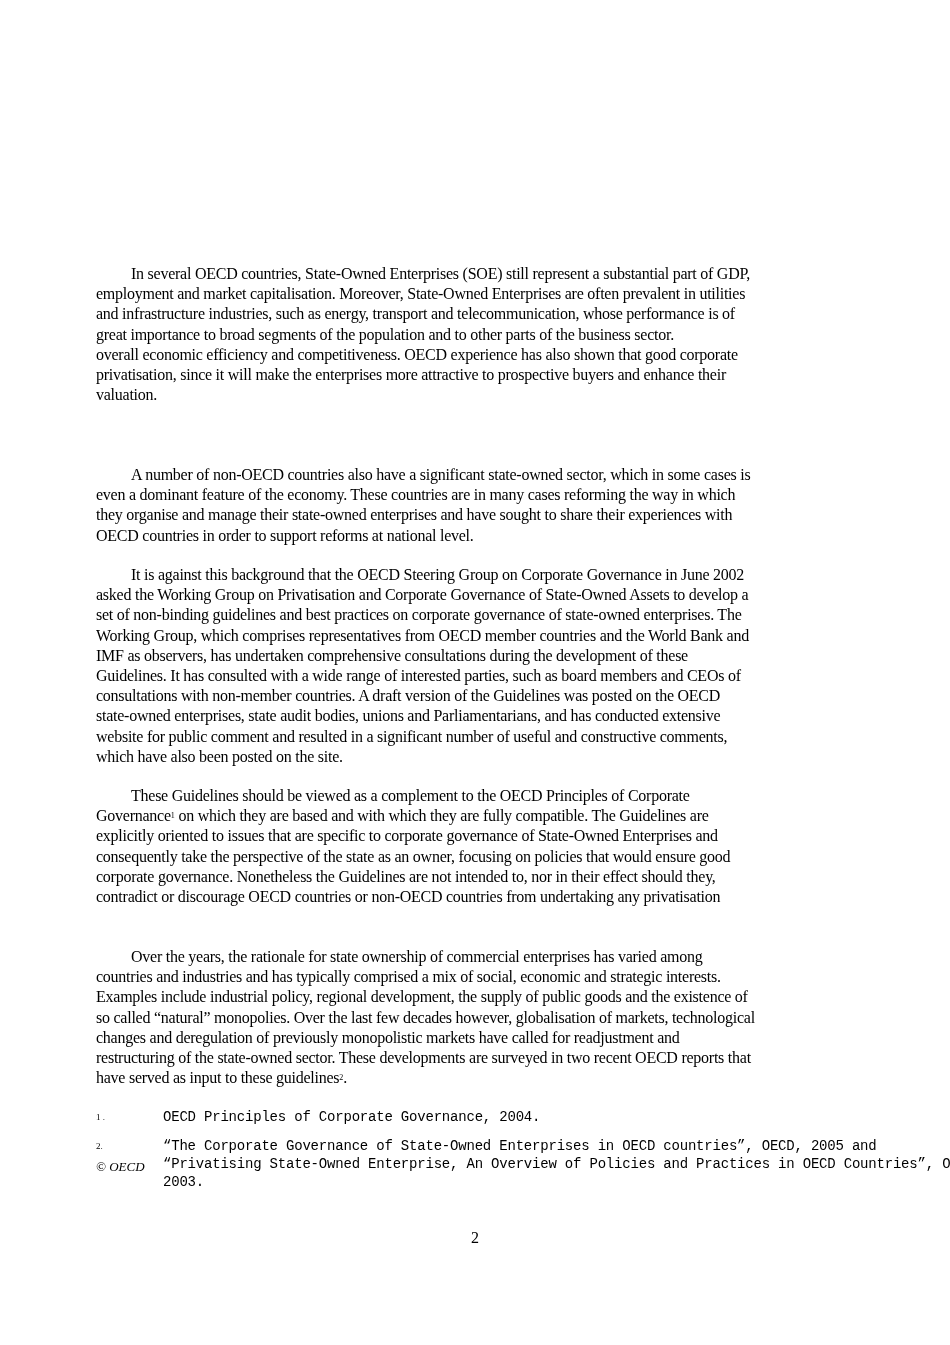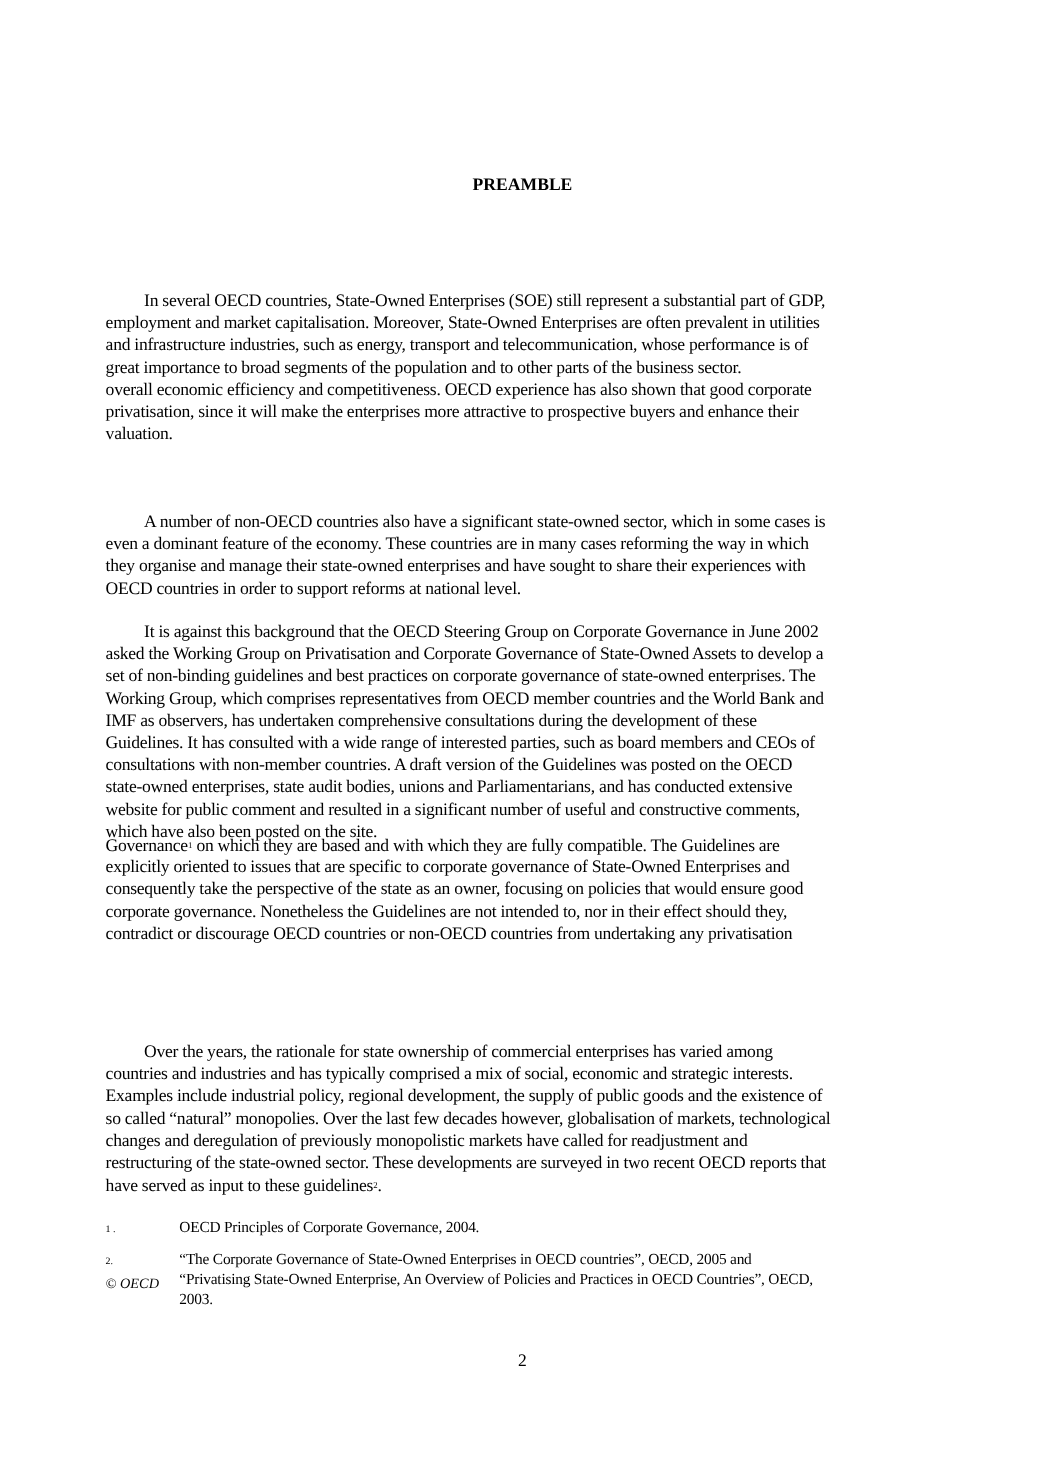--- a/index.html
+++ b/index.html
@@ -13,30 +13,29 @@
   .para { position: absolute; left: 96px; width: 770px; }
   .line {
     font-size: 16px; line-height: 20.2px; height: 20.2px; white-space: nowrap;
     letter-spacing: -0.25px; transform-origin: left center;
   }
   .line.first { padding-left: 35px; margin-top: 27px; }
   sup.fn { font-size: 8px; vertical-align: 3px; letter-spacing: 0; }
   .footnote { position: absolute; left: 96px; width: 770px; }
   .fn-num { position: absolute; left: 0; font-size: 9px; line-height: 18px; }
   .fn-text { position: absolute; left: 67px; width: 700px; font-size: 14px; line-height: 18px; letter-spacing: -0.2px; }
-  .fn-text .l { white-space: nowrap; height: 18px; }
+  .fn-text .l { white-space: nowrap; height: 18px; font-family: Liberation Mono, monospace; }
   .footer-left { position: absolute; left: 96px; top: 1159px; font-size: 13px; line-height: 16px; font-style: italic; }
   .footer-center { position: absolute; left: 0; width: 950px; text-align: center; top: 1228px; font-size: 16px; line-height: 20px; }
 </style>
 </head>
 <body>
 
 <div class="page serif">
 
-  <div class="title">PREAMBLE</div>
 
   <div class="para" style="top:237px;">
     <div class="line first">In several OECD countries, State-Owned Enterprises (SOE) still represent a substantial part of GDP,</div>
     <div class="line">employment and market capitalisation. Moreover, State-Owned Enterprises are often prevalent in utilities</div>
     <div class="line">and infrastructure industries, such as energy, transport and telecommunication, whose performance is of</div>
     <div class="line">great importance to broad segments of the population and to other parts of the business sector.</div>
     <div class="line">overall economic efficiency and competitiveness. OECD experience has also shown that good corporate</div>
     <div class="line">privatisation, since it will make the enterprises more attractive to prospective buyers and enhance their</div>
     <div class="line">valuation.</div>
   </div>
@@ -55,20 +54,21 @@
     <div class="line">Working Group, which comprises representatives from OECD member countries and the World Bank and</div>
     <div class="line">IMF as observers, has undertaken comprehensive consultations during the development of these</div>
     <div class="line">Guidelines. It has consulted with a wide range of interested parties, such as board members and CEOs of</div>
     <div class="line">consultations with non-member countries. A draft version of the Guidelines was posted on the OECD</div>
     <div class="line">state-owned enterprises, state audit bodies, unions and Parliamentarians, and has conducted extensive</div>
     <div class="line">website for public comment and resulted in a significant number of useful and constructive comments,</div>
     <div class="line">which have also been posted on the site.</div>
   </div>
 
   <div class="para" style="top:759px;">
+    <div class="line first">These Guidelines should be viewed as a complement to the OECD Principles of Corporate</div>
     <div class="line"><span>Governance</span><sup class="fn">1</sup><span> on which they are based and with which they are fully compatible. The Guidelines are</span></div>
     <div class="line">explicitly oriented to issues that are specific to corporate governance of State-Owned Enterprises and</div>
     <div class="line">consequently take the perspective of the state as an owner, focusing on policies that would ensure good</div>
     <div class="line">corporate governance. Nonetheless the Guidelines are not intended to, nor in their effect should they,</div>
     <div class="line">contradict or discourage OECD countries or non-OECD countries from undertaking any privatisation</div>
   </div>
 
   <div class="para" style="top:920px;">
     <div class="line first">Over the years, the rationale for state ownership of commercial enterprises has varied among</div>
     <div class="line">countries and industries and has typically comprised a mix of social, economic and strategic interests.</div>

